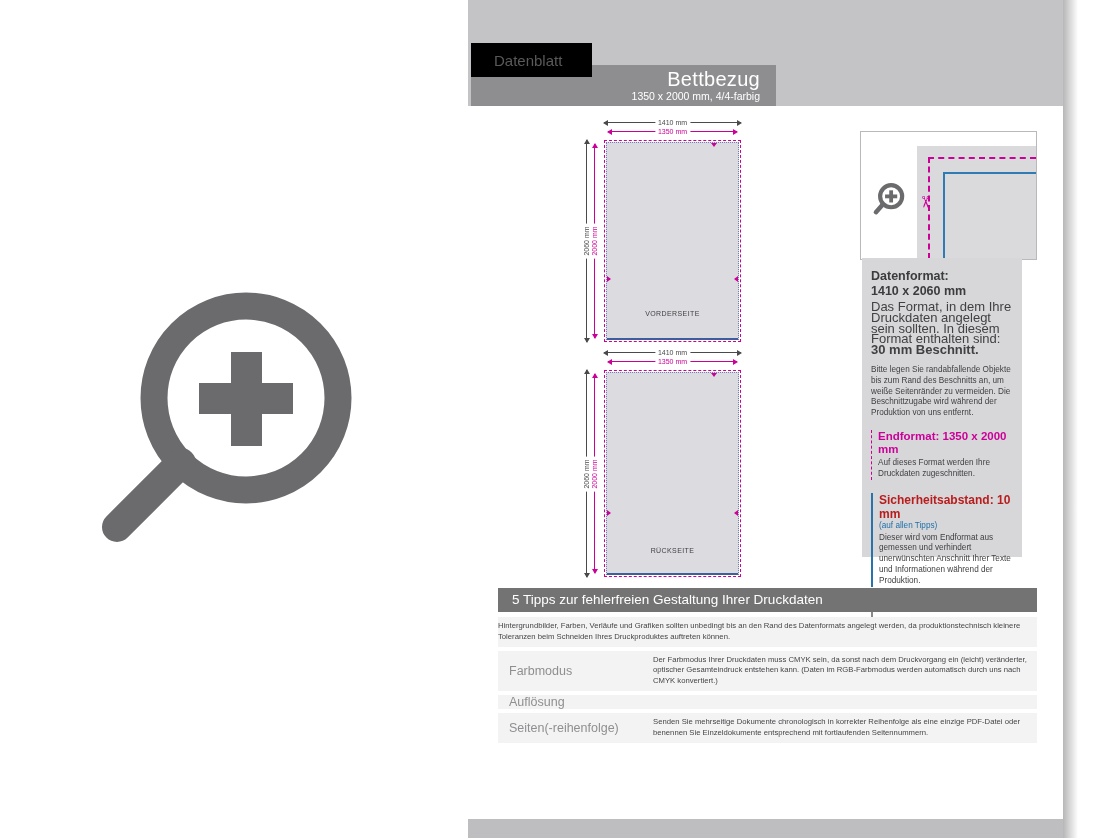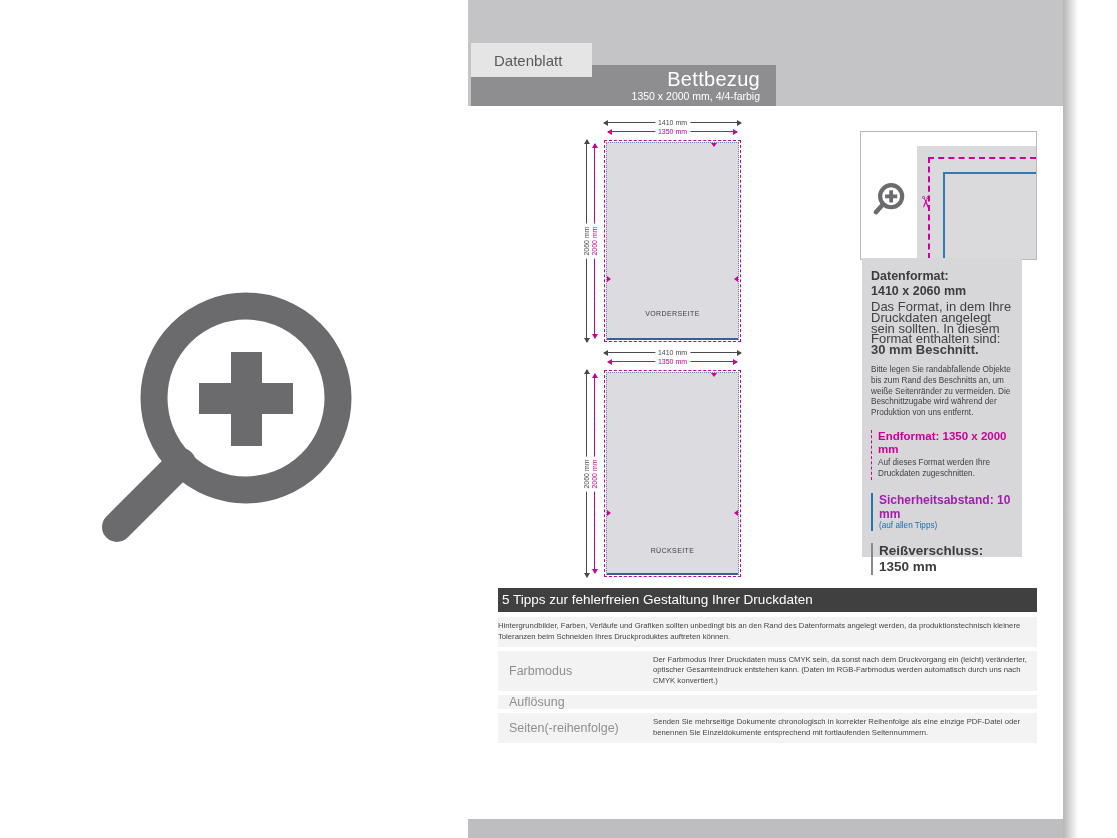--- a/index.html
+++ b/index.html
@@ -10,21 +10,21 @@
   
   .page-bg{left:468px;top:0;width:595px;height:838px;background:#fff;}
   .page-shadow{left:1063px;top:0;width:15px;height:838px;
        background:linear-gradient(to right,rgba(110,110,110,.5),rgba(255,255,255,0));}
   .top-band{left:468px;top:0;width:595px;height:106px;background:#c4c4c6;}
   .title-bar{left:471px;top:65px;width:305px;height:41px;background:#8e8e90;color:#fff;
        display:flex;flex-direction:column;align-items:flex-end;justify-content:center;
        padding-right:16px;box-sizing:border-box;}
   .title-bar .ttl{font-size:20px;line-height:21px;letter-spacing:.3px;}
   .title-bar .sub{font-size:10.5px;line-height:12px;}
-  .tab{left:471px;top:43px;width:121px;height:34px;background:#e5e5e5;display:flex;align-items:center;
+  .tab{left:471px;top:43px;width:121px;height:34px;background:#000000;display:flex;align-items:center;
        padding-left:23px;box-sizing:border-box;font-size:15px;color:#59595b;}
   .footer-bar{left:468px;top:819px;width:595px;height:19px;background:#bebec0;}
 
   
   .artrect{border:1px dashed #cc0099;background:#fff;box-sizing:border-box;}
   .artrect .inner{position:absolute;left:1px;top:1px;right:1px;bottom:1px;
        border:1px dotted #6d83b4;background:#dcdce0;box-sizing:border-box;}
   .artrect .zip{position:absolute;left:2px;right:2px;bottom:1px;height:2px;background:#3c5f9b;}
   .artrect .rlabel{position:absolute;left:0;right:0;text-align:center;
        font-size:7px;letter-spacing:.4px;color:#3f3f41;}
@@ -65,29 +65,29 @@
   
   .sidebar{left:862px;top:258px;width:160px;height:299px;background:#d7d7d9;
        box-sizing:border-box;padding:11px 8px 8px 9px;color:#414143;}
   .sb-h{font-weight:bold;font-size:12.5px;line-height:15px;color:#3c3c3e;}
   .sb-body{font-size:13px;line-height:10.8px;margin-top:3px;}
   .sb-note{font-size:8.2px;line-height:10.8px;margin-top:9px;}
   .blk-end{margin-top:11px;border-left:1px dashed #cc0099;padding-left:6px;}
   .blk-end .h{color:#cc0099;font-weight:bold;font-size:11.5px;line-height:13px;}
   .blk-end .b{font-size:8.2px;line-height:10.8px;margin-top:2px;}
   .blk-safe{margin-top:13px;border-left:2px solid #2a72ab;padding-left:6px;}
-  .blk-safe .h{color:#a21caf;font-weight:bold;font-size:12px;line-height:14px;}
+  .blk-safe .h{color:#b91c1c;font-weight:bold;font-size:12px;line-height:14px;}
   .blk-safe .s{color:#1f6fa9;font-size:8.2px;line-height:10px;}
   .blk-safe .b{font-size:8.2px;line-height:10.8px;margin-top:2px;}
   .blk-zip{margin-top:12px;border-left:2px solid #8a8a8c;padding-left:6px;}
   .blk-zip .h{font-weight:bold;font-size:13.5px;line-height:16px;color:#3c3c3e;}
 
   
-  .tips-bar{left:498px;top:588px;width:539px;height:24px;background:#404040;color:#fff;
-       font-size:13.5px;line-height:24px;padding-left:4px;box-sizing:border-box;}
+  .tips-bar{left:498px;top:588px;width:539px;height:24px;background:#737373;color:#fff;
+       font-size:13.5px;line-height:24px;padding-left:14px;box-sizing:border-box;}
   .tips-rows{left:498px;top:617px;width:539px;}
   .tip-row{display:flex;background:#f3f3f4;margin-bottom:4px;}
   .tip-label{width:155px;flex:none;display:flex;align-items:center;padding-left:11px;
        box-sizing:border-box;font-size:12.5px;color:#8f8f91;}
   .tip-text{flex:1;font-size:7.7px;line-height:10.8px;color:#454547;
        padding:4px 10px 4px 0;align-self:center;}
 
   svg{display:block;}
 </style>
 </head>
@@ -176,20 +176,21 @@
     <div class="sb-note">Bitte legen Sie randabfallende Objekte bis zum Rand des Beschnitts an, um weiße Seitenränder zu vermeiden. Die Beschnittzugabe wird während der Produktion von uns entfernt.</div>
 
     <div class="blk-end">
       <div class="h">Endformat: 1350 x 2000 mm</div>
       <div class="b">Auf dieses Format werden Ihre Druckdaten zugeschnitten.</div>
     </div>
 
     <div class="blk-safe">
       <div class="h">Sicherheitsabstand: 10 mm</div>
       <div class="s">(auf allen Tipps)</div>
+      <div class="b">Dieser wird vom Endformat aus gemessen und verhindert unerwünschten Anschnitt Ihrer Texte und Informationen während der Produktion.</div>
     </div>
 
     <div class="blk-zip">
       <div class="h">Reißverschluss: 1350 mm</div>
     </div>
   </div>
 
   <div class="abs tips-bar">5 Tipps zur fehlerfreien Gestaltung Ihrer Druckdaten</div>
   <div class="abs tips-rows">
     <div class="tip-row">

